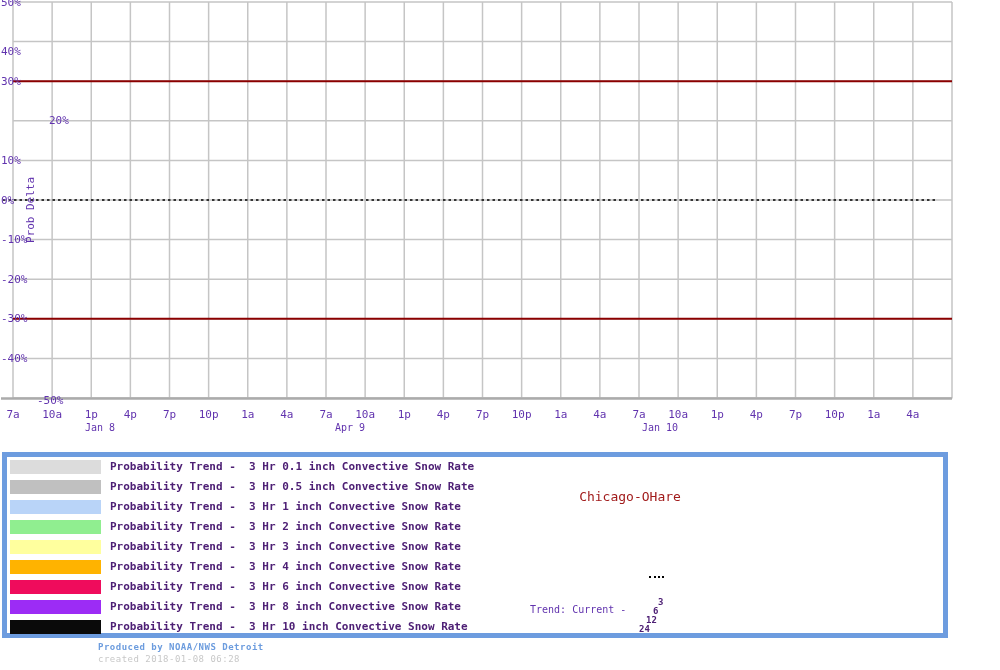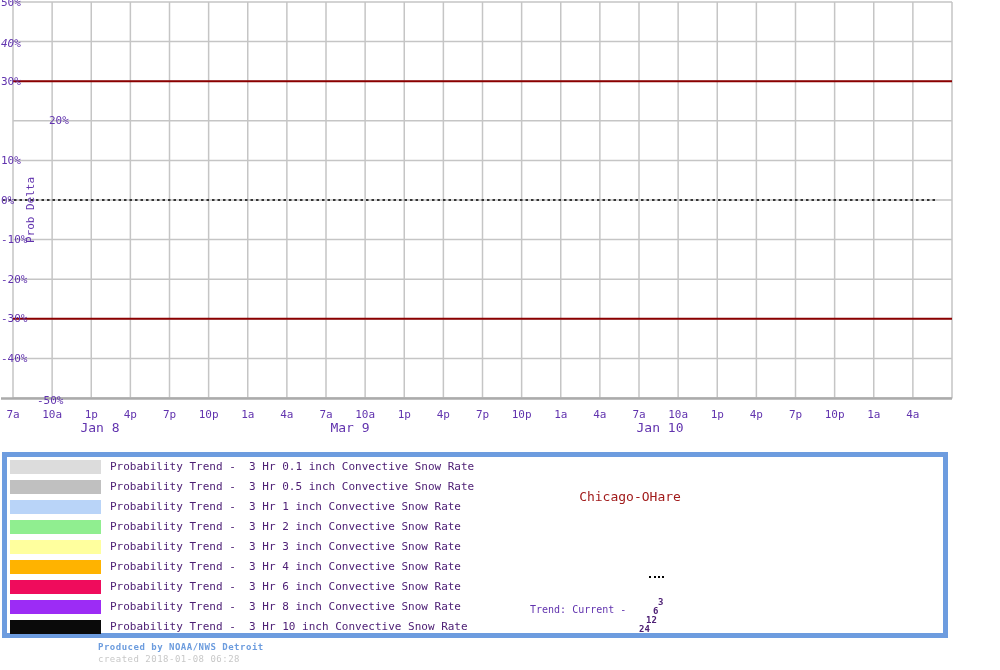--- a/index.html
+++ b/index.html
@@ -10,39 +10,39 @@
   #plot-svg{position:absolute;left:0;top:0;}
   .ylab{
     position:absolute;left:1px;font-size:11px;line-height:11px;
     white-space:nowrap;
   }
   .xlab{
     position:absolute;top:409px;font-size:11px;line-height:11px;
     transform:translateX(-50%);white-space:nowrap;
   }
   .datelab{
-    position:absolute;top:422px;font-size:13px;line-height:11px;
+    position:absolute;top:422px;font-size:10px;line-height:11px;
     transform:translateX(-50%);white-space:pre;
   }
   .yaxis-title{
     position:absolute;left:30px;top:210px;font-size:11px;line-height:11px;
     transform:translate(-50%,-50%) rotate(-90deg);white-space:nowrap;
   }
   .chart-title{
     position:absolute;left:500px;top:432px;transform:translateX(-50%);
     font-size:12px;line-height:13px;font-weight:bold;white-space:nowrap;
   }
   .legend-box{
     position:absolute;left:2px;top:452px;width:936px;height:176px;
     border:5px solid #6D9CDF;background:#ffffff;
   }
   .sw{position:absolute;width:91px;height:14px;}
   .lg-label{
     position:absolute;left:110px;height:14px;line-height:14px;
-    font-size:11px;white-space:pre;
+    font-size:11px;white-space:pre;font-weight:bold;
   }
   .station{
     position:absolute;left:602px;top:490px;transform:translateX(-50%);
     font-size:13px;line-height:14px;white-space:nowrap;margin-left:28px;
   }
   .trend-dots{
     position:absolute;left:649px;top:576px;width:15px;height:0;
     border-top:2px dotted #000000;
   }
   .trend-label{
@@ -108,21 +108,21 @@
       <line x1="13" y1="358.4" x2="952" y2="358.4" stroke="#C5C5C5" stroke-width="1.5"></line>
       <line x1="13" y1="398" x2="952" y2="398" stroke="#C5C5C5" stroke-width="1.5"></line>
       <line x1="1" y1="398.5" x2="952" y2="398.5" stroke="#ABABAB" stroke-width="2.5"></line>
       <line x1="13" y1="81.2" x2="952" y2="81.2" stroke="#8B0000" stroke-width="2"></line>
       <line x1="13" y1="318.8" x2="952" y2="318.8" stroke="#8B0000" stroke-width="2"></line>
       <line x1="3" y1="200" x2="938" y2="200" stroke="#000000" stroke-width="1.6" stroke-dasharray="2.5,3"></line>
     </svg>
 
   <div id="y-labels">
       <div class="ylab" style="top: -3.5px; color: rgb(97, 51, 174);">50%</div>
-      <div class="ylab" style="top: 38px; color: rgb(97, 51, 174); font-style: italic;">40%</div>
+      <div class="ylab" style="top: 46px; color: rgb(97, 51, 174);">40%</div>
       <div class="ylab" style="top: 75.7px; color: rgb(97, 51, 174);">30%</div>
       <div class="ylab" style="top: 115.3px; color: rgb(97, 51, 174); padding-left: 48px;">20%</div>
       <div class="ylab" style="top: 154.9px; color: rgb(97, 51, 174);">10%</div>
       <div class="ylab" style="top: 194.5px; color: rgb(97, 51, 174);">0%</div>
       <div class="ylab" style="top: 234.1px; color: rgb(97, 51, 174);">-10%</div>
       <div class="ylab" style="top: 273.7px; color: rgb(97, 51, 174);">-20%</div>
       <div class="ylab" style="top: 313.3px; color: rgb(97, 51, 174);">-30%</div>
       <div class="ylab" style="top: 352.9px; color: rgb(97, 51, 174);">-40%</div>
       <div class="ylab" style="top: 395px; color: rgb(97, 51, 174); margin-left: 36px;">-50%</div>
     </div>
@@ -147,21 +147,21 @@
       <div class="xlab" style="left: 678.125px; color: rgb(97, 51, 174);">10a</div>
       <div class="xlab" style="left: 717.25px; color: rgb(97, 51, 174);">1p</div>
       <div class="xlab" style="left: 756.375px; color: rgb(97, 51, 174);">4p</div>
       <div class="xlab" style="left: 795.5px; color: rgb(97, 51, 174);">7p</div>
       <div class="xlab" style="left: 834.625px; color: rgb(97, 51, 174);">10p</div>
       <div class="xlab" style="left: 873.75px; color: rgb(97, 51, 174);">1a</div>
       <div class="xlab" style="left: 912.875px; color: rgb(97, 51, 174);">4a</div>
     </div>
   <div id="date-labels">
       <div class="datelab" style="left: 100px; color: rgb(97, 51, 174);">Jan 8</div>
-      <div class="datelab" style="left: 350px; color: rgb(97, 51, 174);">Mar 9</div>
+      <div class="datelab" style="left: 350px; color: rgb(97, 51, 174);">Apr 9</div>
       <div class="datelab" style="left: 660px; color: rgb(97, 51, 174);">Jan 10</div>
     </div>
 
   <div class="yaxis-title" style="color: rgb(97, 51, 174);">Prob Delta</div>
 
 
   <div class="legend-box" style="border-color: rgb(109, 156, 223);"></div>
   <div id="legend-rows">
       <div class="sw" style="left: 10px; top: 460px; background: rgb(220, 220, 220);"></div>
       <div class="lg-label" style="top: 460px; color: rgb(78, 32, 117);">Probability Trend -  3 Hr 0.1 inch Convective Snow Rate</div>

